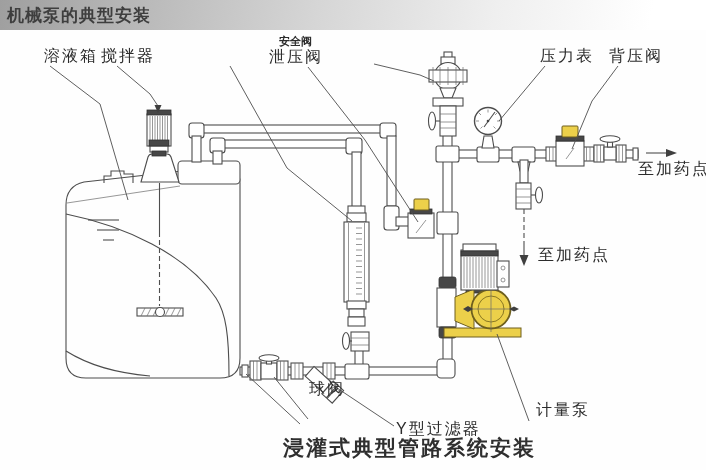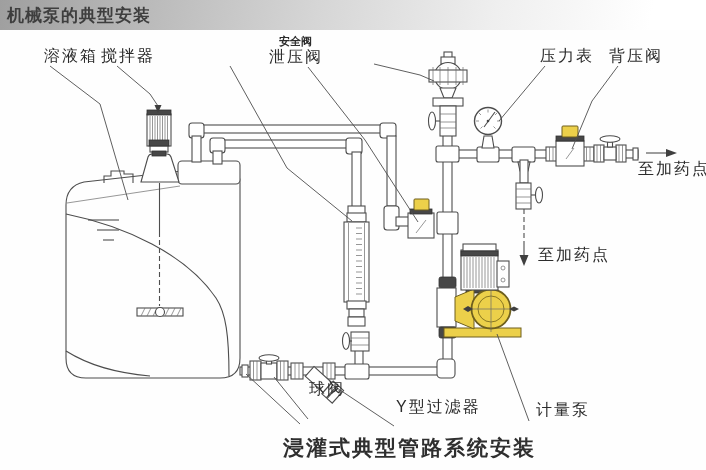--- a/index.html
+++ b/index.html
@@ -273,17 +273,17 @@
 
   <div class="lbl" style="left:44px;top:47px">溶液箱</div>
   <div class="lbl" style="left:101px;top:47px">搅拌器</div>
   <div class="lbl small" style="left:279px;top:35px">安全阀</div>
   <div class="lbl" style="left:269px;top:48px">泄压阀</div>
   <div class="lbl" style="left:540px;top:47px">压力表</div>
   <div class="lbl" style="left:609px;top:47px">背压阀</div>
   <div class="lbl" style="left:638px;top:160px">至加药点</div>
   <div class="lbl" style="left:538px;top:246px">至加药点</div>
   <div class="lbl" style="left:309px;top:380px">球阀</div>
-  <div class="lbl" style="left:396px;top:398px">Y型过滤器</div>
+  <div class="lbl" style="left:396px;top:420px">Y型过滤器</div>
   <div class="lbl" style="left:536px;top:401px">计量泵</div>
 
   <div id="caption">浸灌式典型管路系统安装</div>
 </div>
 
 </body></html>

